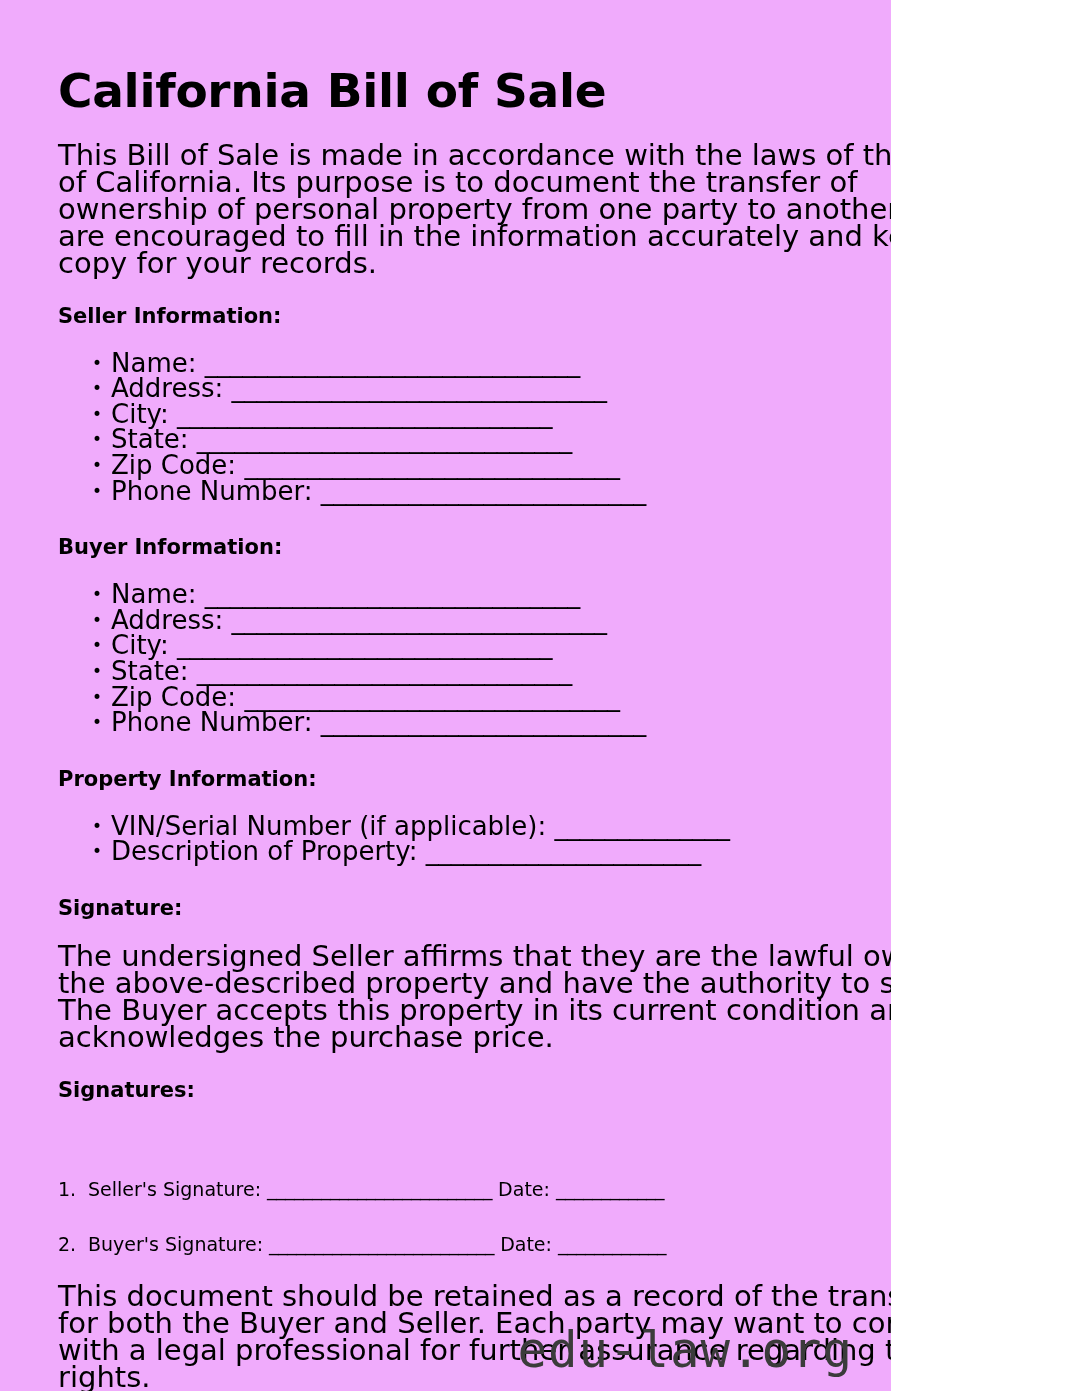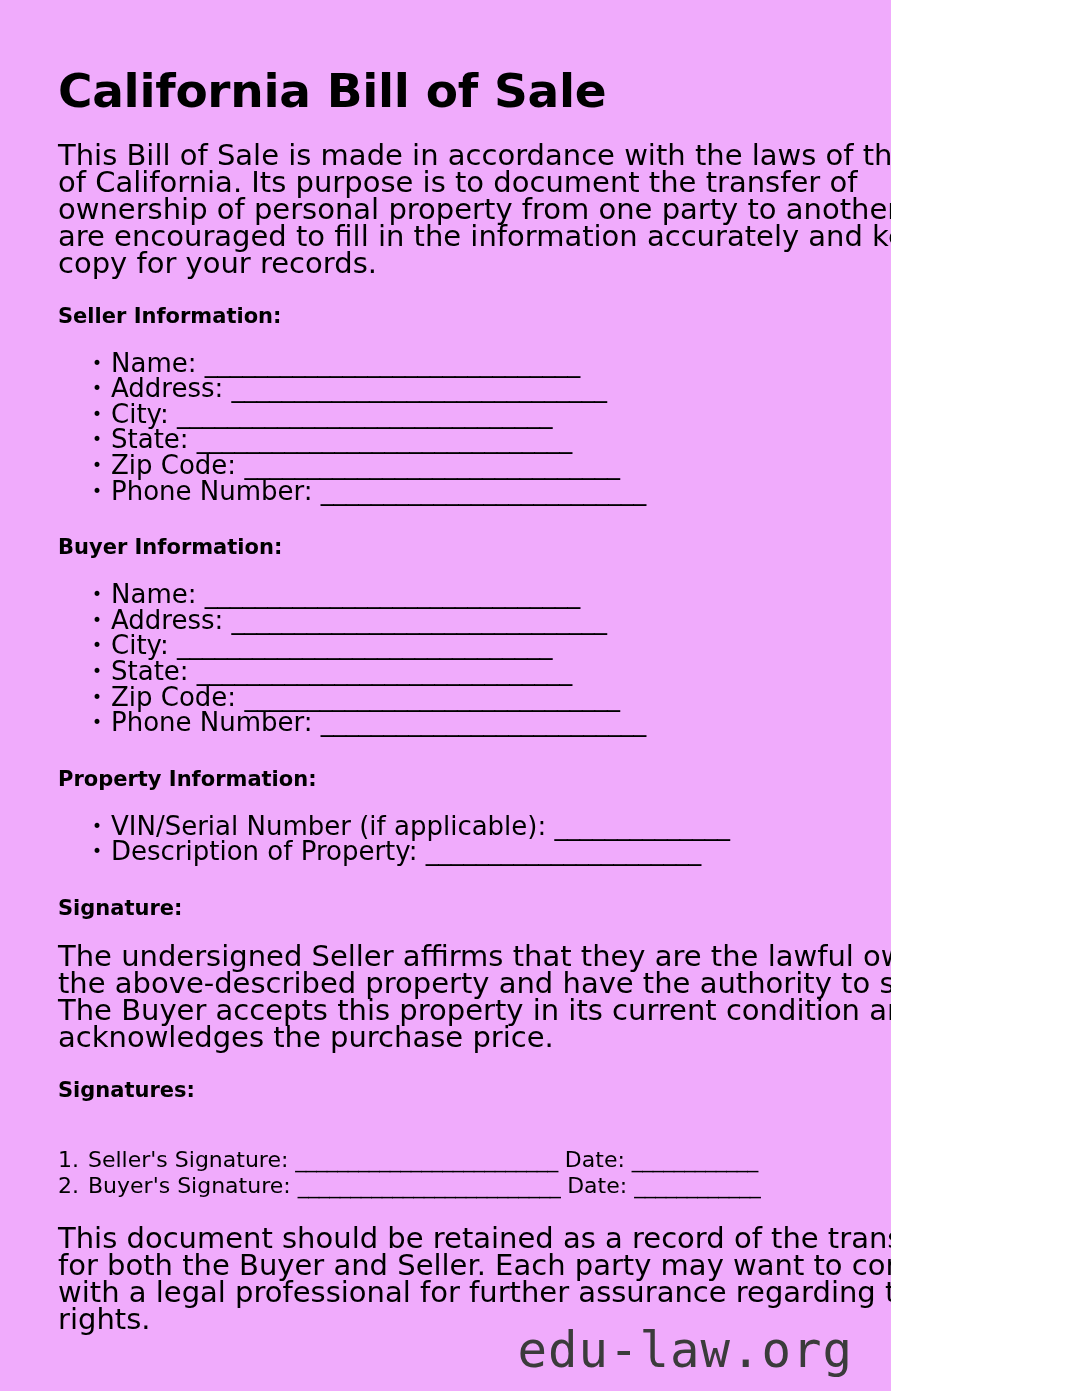--- a/index.html
+++ b/index.html
@@ -70,25 +70,26 @@
     line-height: 25.6px;
   }
   ol.sig-list {
     list-style: none;
     margin: 0;
     padding: 0;
     counter-reset: sigc;
   }
   ol.sig-list > li {
     position: relative;
-    font-size: 22px;
+    font-size: 19px;
     line-height: 26px;
     padding-left: 30px;
     color: #000;
     white-space: nowrap;
+    margin-top: 29px;
   }
   ol.sig-list > li:before {
     counter-increment: sigc;
     content: counter(sigc) ".";
     position: absolute;
     left: 0;
     top: 0;
     line-height: 26px;
   }
   .blank {

